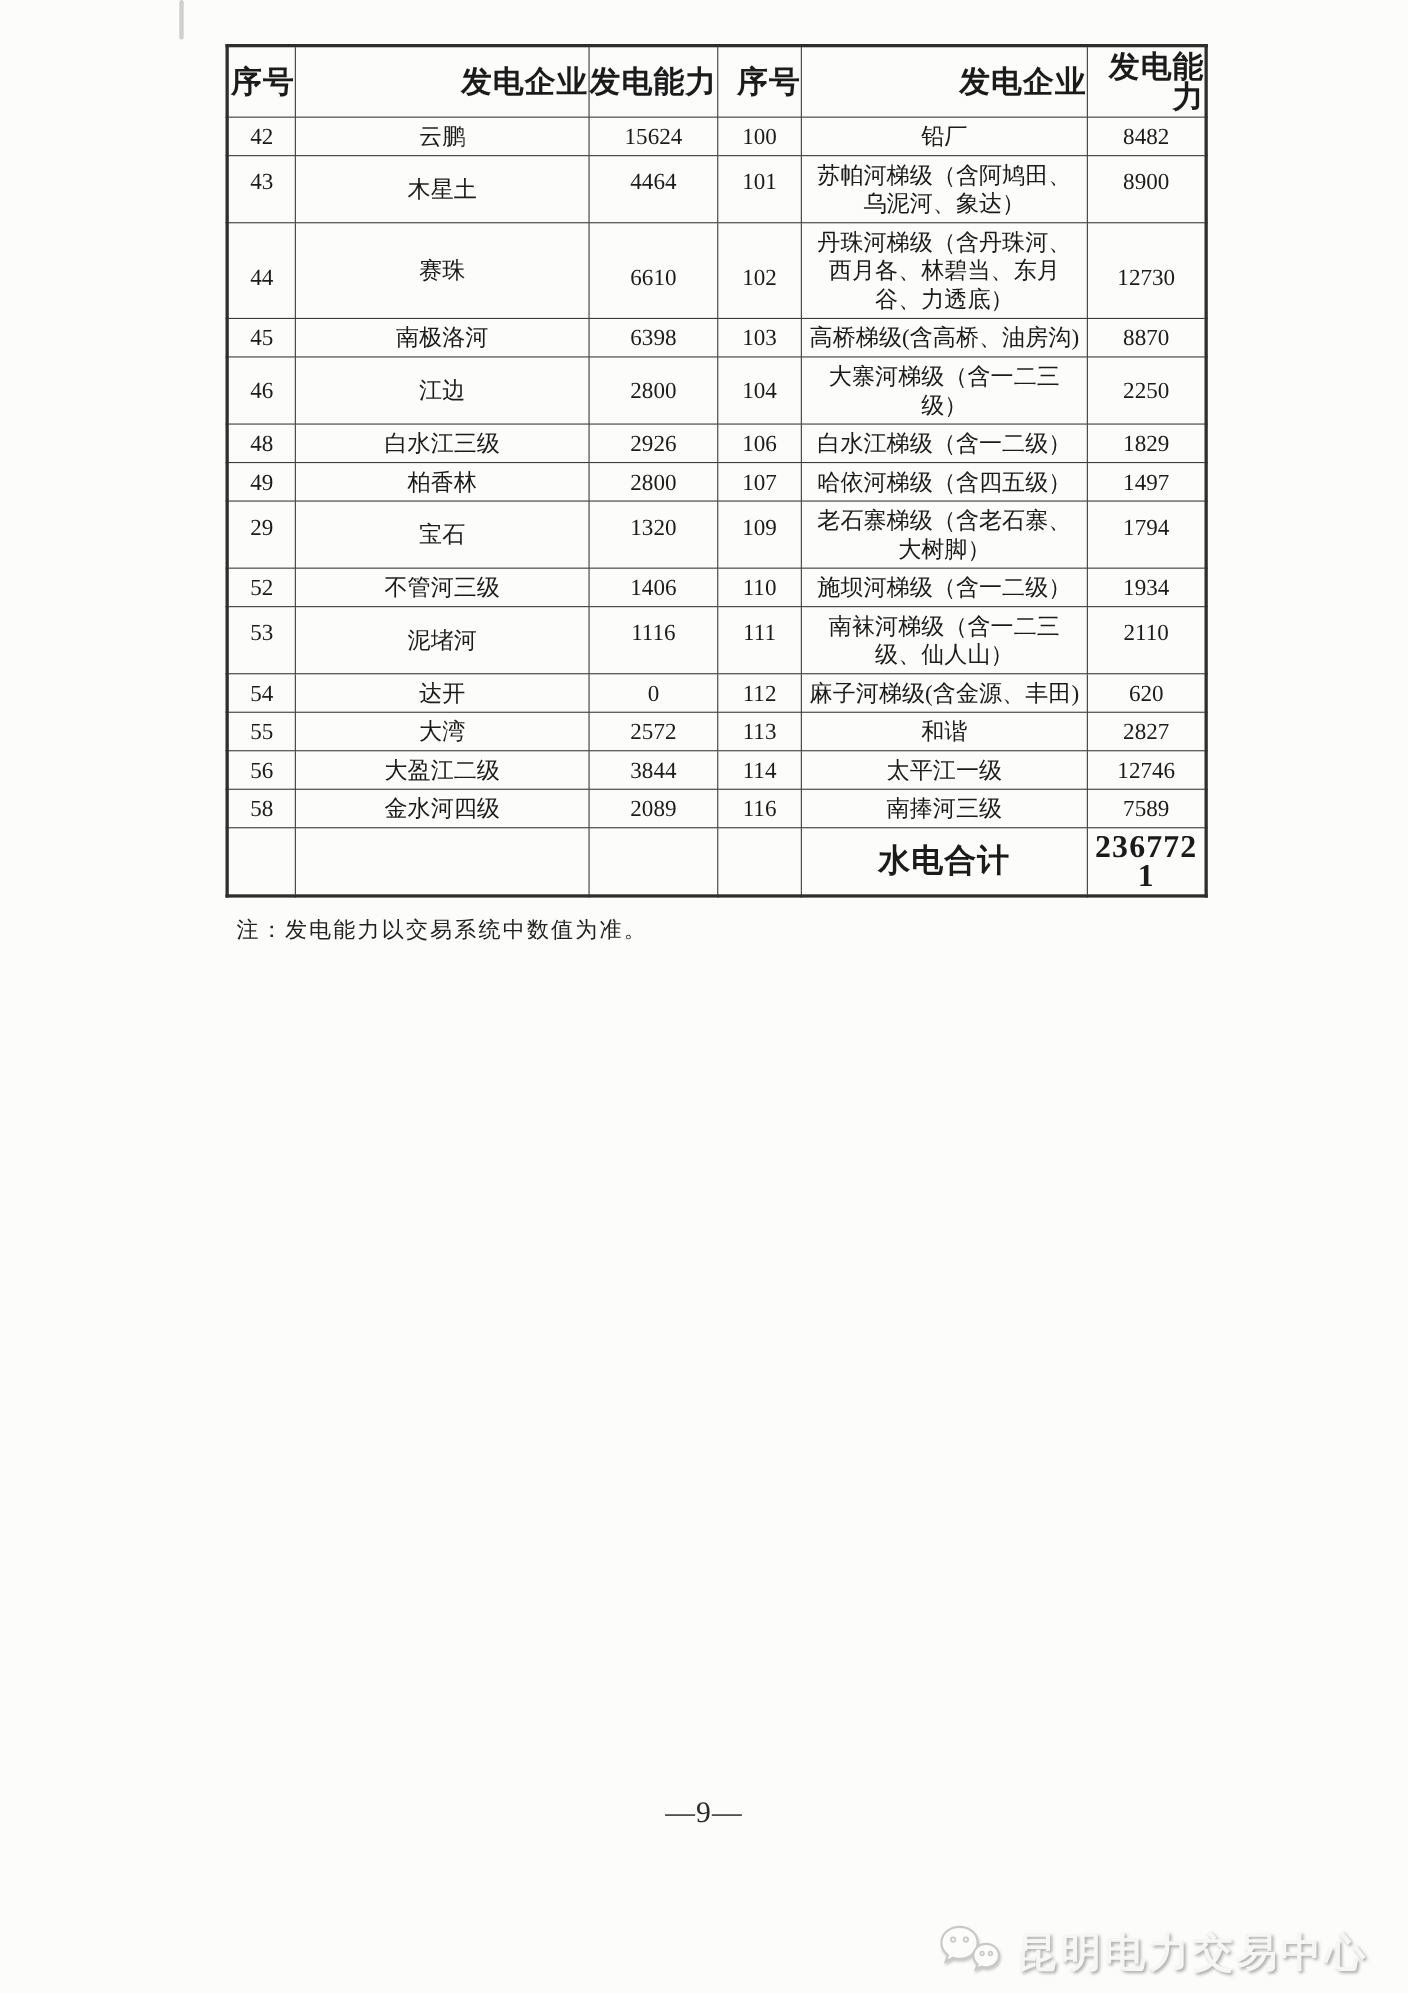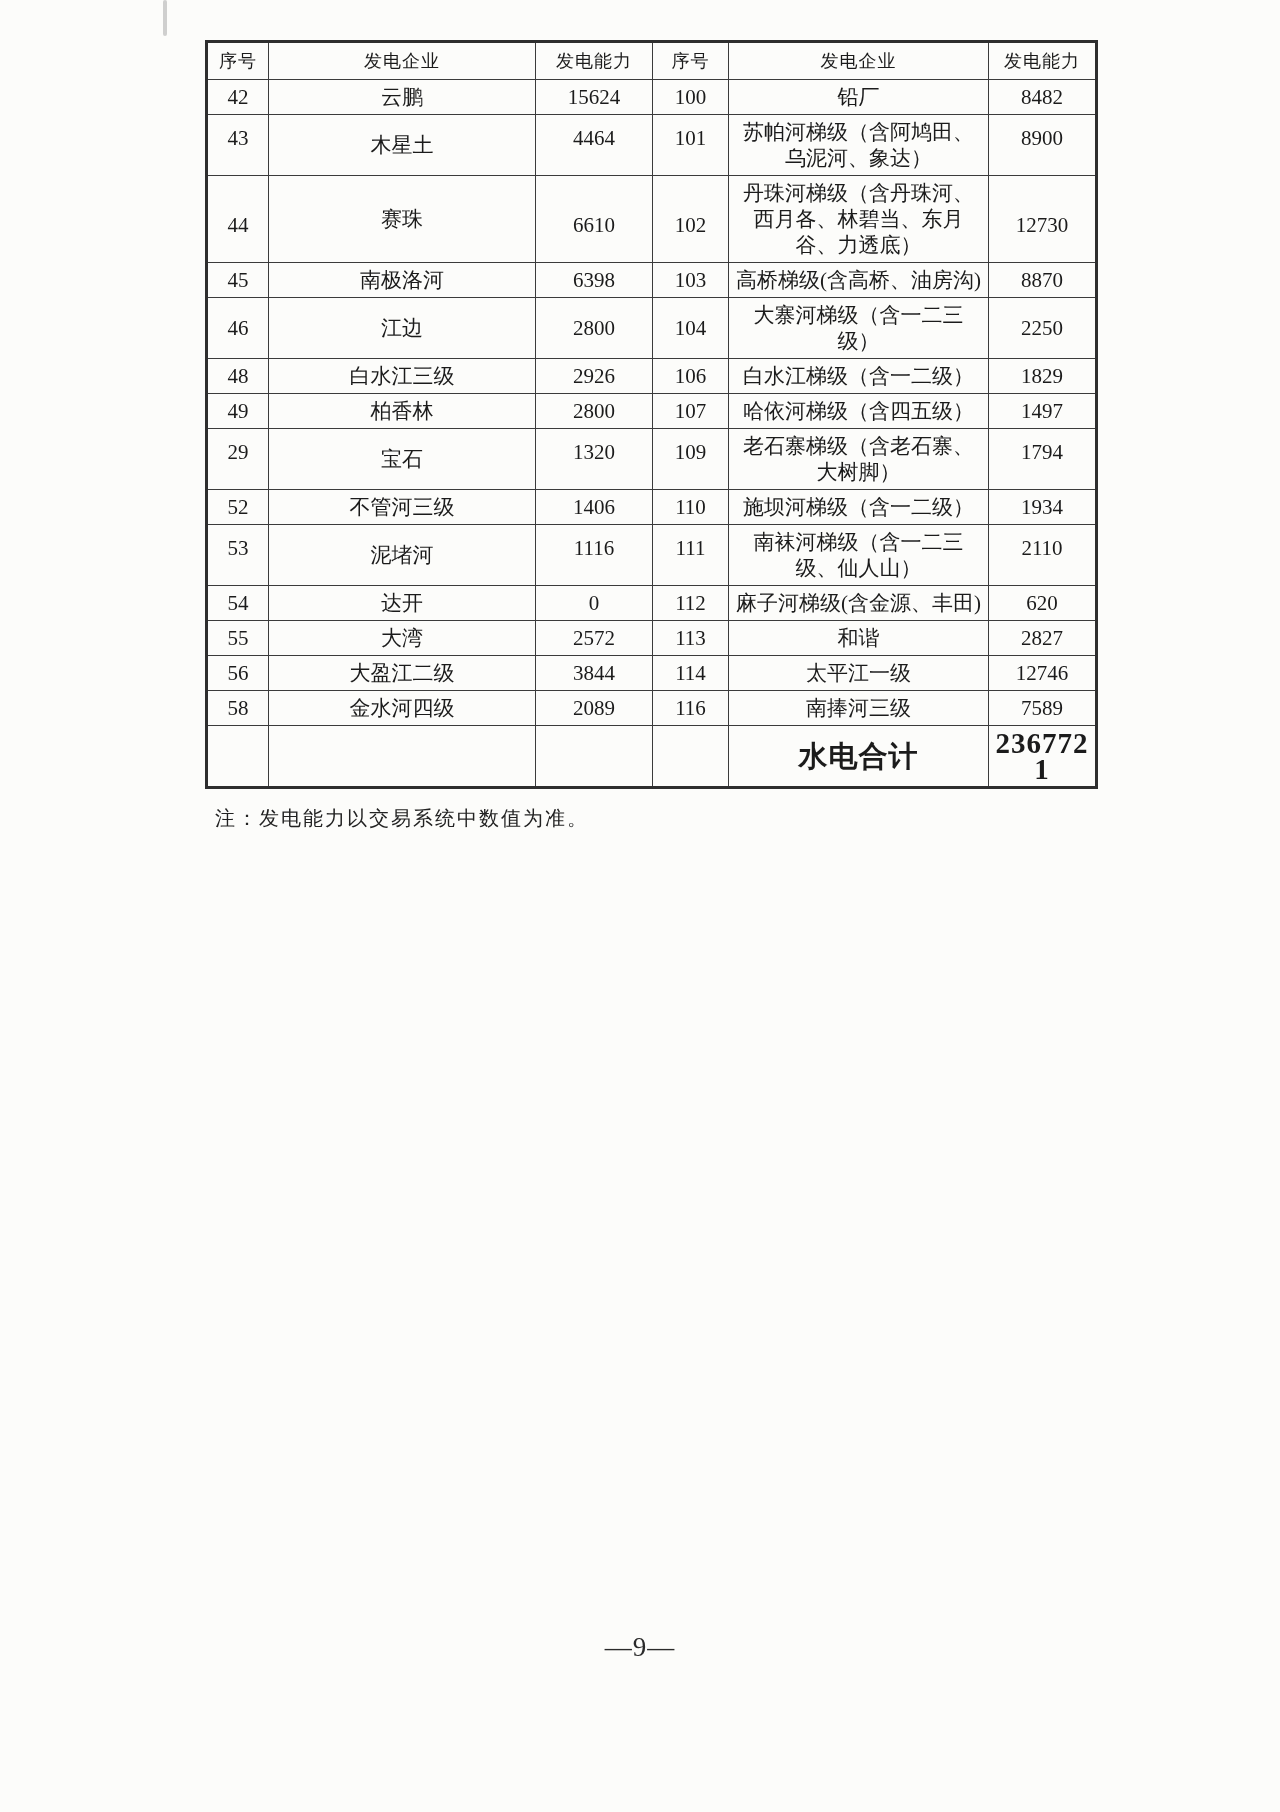--- a/index.html
+++ b/index.html
@@ -30,23 +30,23 @@
   col.c1 { width: 62px; }
   col.c2 { width: 267px; }
   col.c3 { width: 117px; }
   col.c4 { width: 76px; }
   col.c5 { width: 260px; }
   col.c6 { width: 108px; }
 
   th, td { border: 1.6px solid #3b3b3b; }
 
   th {
-    font-size: 18px;
-    font-weight: 400;
-    text-align: center;
+    font-size: 28px;
+    font-weight: 700;
+    text-align: right;
     padding: 5px 0 4px 0;
     line-height: 27px;
     letter-spacing: 1px;
   }
   td {
     font-size: 21px;
     text-align: center;
     vertical-align: middle;
     padding: 4px 4px;
     line-height: 26px;
@@ -242,14 +242,31 @@
             <td class="num">2367721</td>
           </tr>
         </tbody>
     </table>
 
     <div class="footnote">注：发电能力以交易系统中数值为准。</div>
   </div>
 
   <div class="page-number">—9—</div>
 
+  <div class="watermark">
+    <span class="wm-icon">
+      <svg width="62" height="48" viewBox="0 0 64 48">
+        <g fill="#fcfcfb" stroke="#c9c9c9" stroke-width="2">
+          <path d="M6 18 C6 9.5 13.5 3 23 3 C32.5 3 40 9.5 40 18 C40 26.5 32.5 33 23 33 C20.8 33 18.7 32.7 16.8 32 L10 35.5 L12.2 29.5 C8.4 26.7 6 22.6 6 18 Z"></path>
+          <path d="M36 30 C36 23.9 41.4 19 48 19 C54.6 19 60 23.9 60 30 C60 36.1 54.6 41 48 41 C46.4 41 44.9 40.8 43.5 40.3 L38.2 42.8 L40.1 38.4 C37.6 36.3 36 33.3 36 30 Z"></path>
+        </g>
+        <g fill="none" stroke="#c9c9c9" stroke-width="1.6">
+          <circle cx="17" cy="15" r="2.1"></circle>
+          <circle cx="29" cy="15" r="2.1"></circle>
+          <circle cx="44.2" cy="28" r="1.7"></circle>
+          <circle cx="52" cy="28" r="1.7"></circle>
+        </g>
+      </svg>
+    </span>
+    <span class="watermark-text">昆明电力交易中心</span>
+  </div>
 
 </div>
 
 </body></html>

